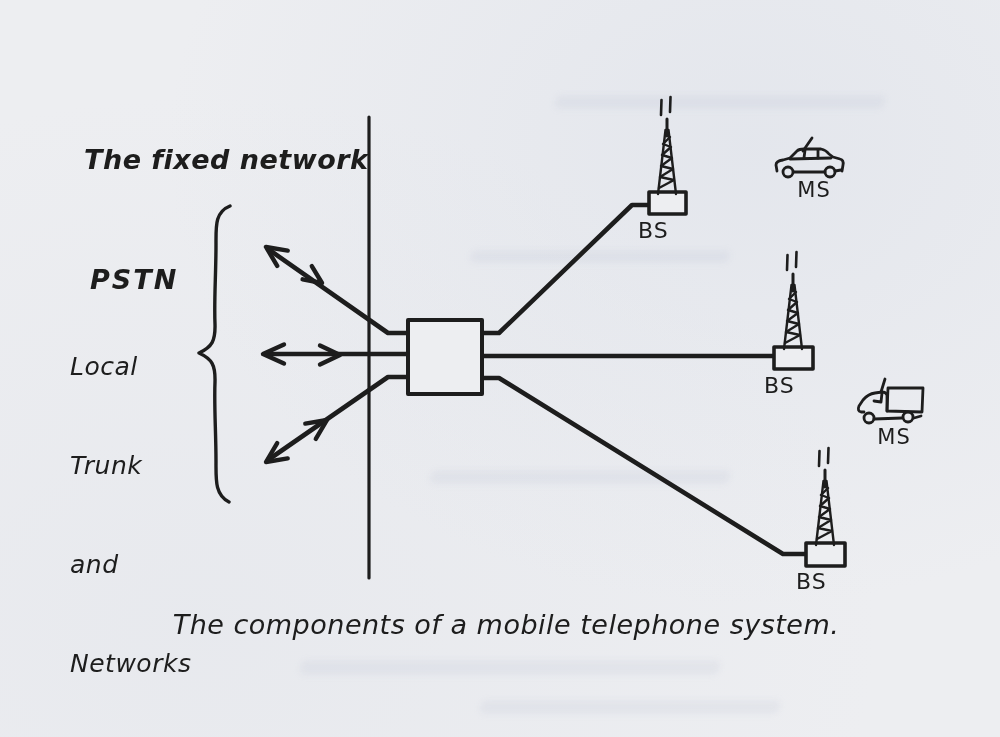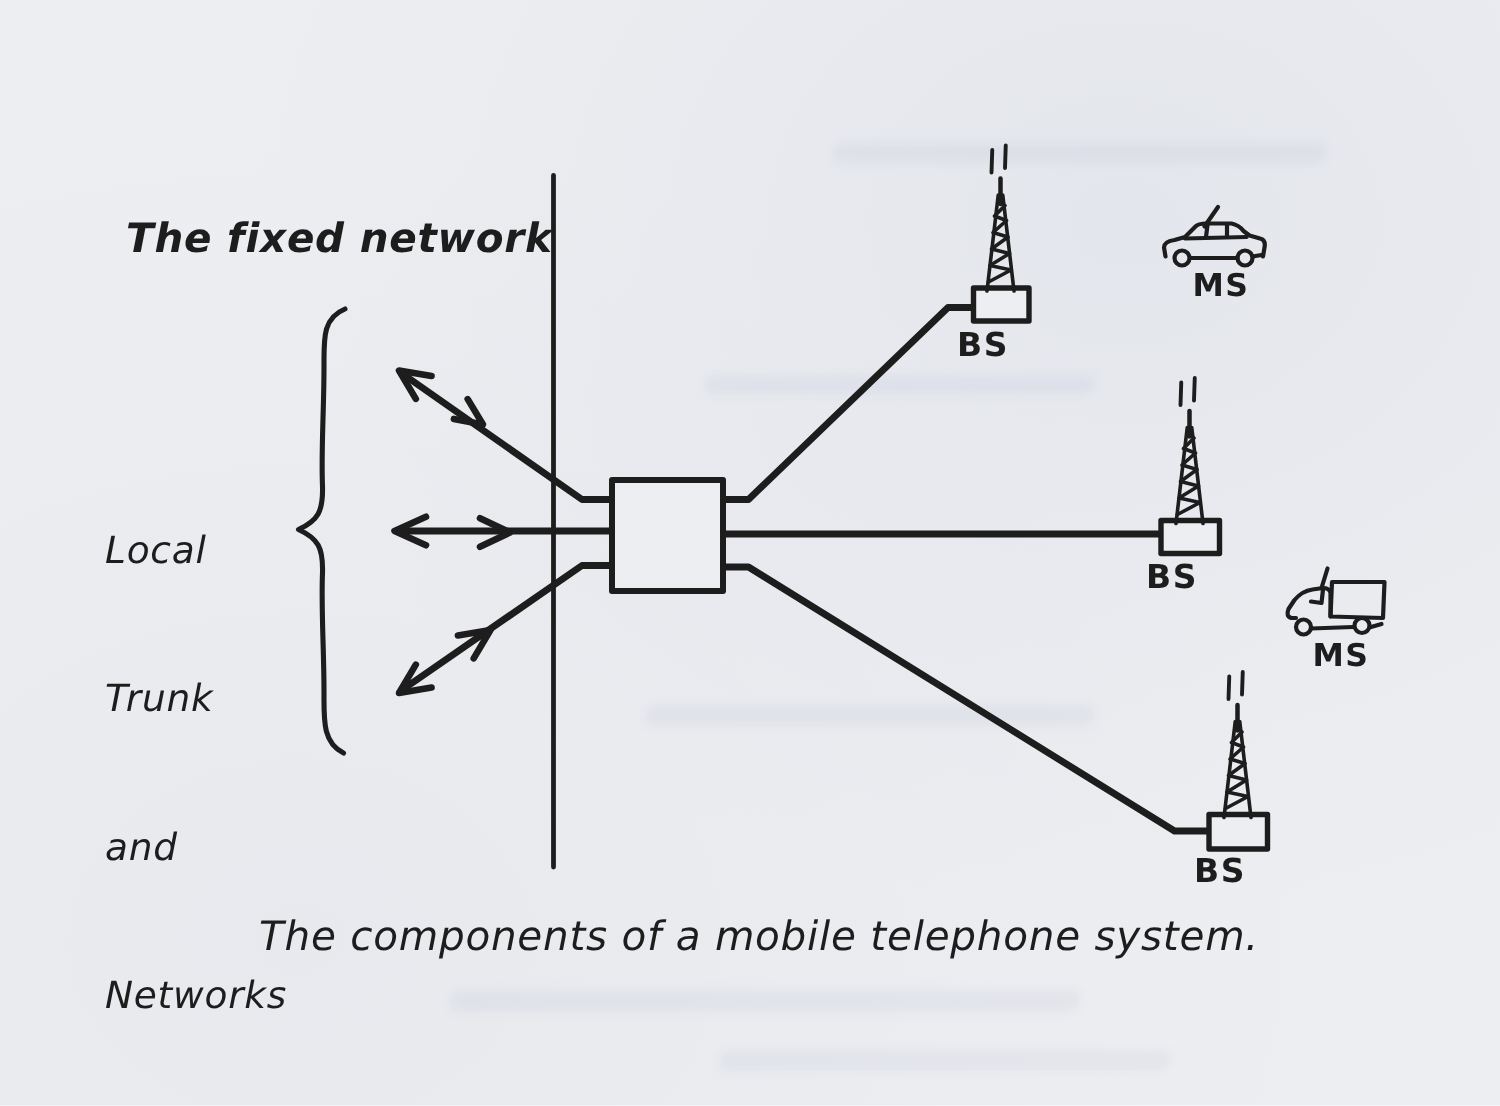--- a/index.html
+++ b/index.html
@@ -10,21 +10,21 @@
     background-image:
       radial-gradient(ellipse at 75% 20%, rgba(210,216,228,.35), transparent 55%),
       radial-gradient(ellipse at 20% 85%, rgba(215,219,228,.25), transparent 60%);
     overflow:hidden;
     font-family:"DejaVu Sans", sans-serif;
     color:#1d1d1d;
   }
   svg.art{position:absolute;left:0;top:0;}
   .lbl{position:absolute;white-space:pre;}
   .hand{font-style:italic;letter-spacing:.5px;}
-  .tag{font-style:normal;font-weight:bold;letter-spacing:1px;}
+  .tag{font-style:normal;font-weight:normal;letter-spacing:1px;}
   .fixednet{left:84px;top:60px;font-size:27px;line-height:40px;font-weight:bold;}
   .fixednet .l2{padding-left:6px;letter-spacing:2px;}
   .localtrunk{left:70px;top:284px;font-size:25px;line-height:33px;}
   .mtx{left:408px;top:320px;width:74px;height:74px;
        display:flex;align-items:center;justify-content:center;font-size:25px;}
   .bslabel{width:60px;text-align:left;font-size:22px;}
   .mslabel{width:60px;text-align:center;font-size:21px;}
   .caption{left:150px;top:609px;width:712px;text-align:center;font-size:27px;}
   
   .smudge{position:absolute;background:rgba(148,158,184,.10);filter:blur(3px);
@@ -107,20 +107,21 @@
         <path d="M 19 41 L 47 40 M 59 40 L 66 38"></path>
         <circle cx="14" cy="40" r="5"></circle>
         <circle cx="53" cy="39" r="5"></circle>
         <path d="M 26 14 L 30 1"></path>
       </g>
     </g>
   </svg>
 
   <div class="lbl hand fixednet">
     <div>The fixed network</div>
+    <div class="l2">PSTN</div>
   </div>
 
   <div class="lbl hand localtrunk">
     <div>Local</div>
     <div>Trunk</div>
     <div>and</div>
     <div>Networks</div>
   </div>
 
 

